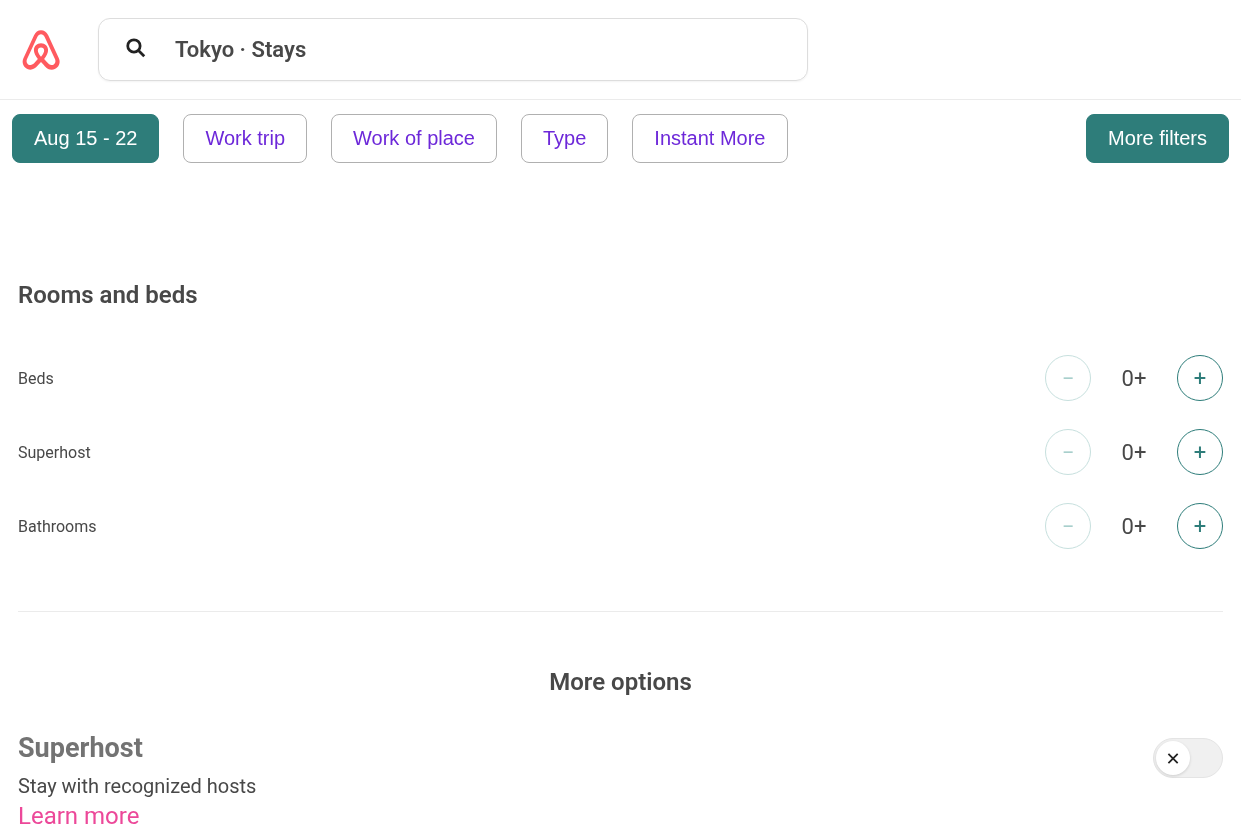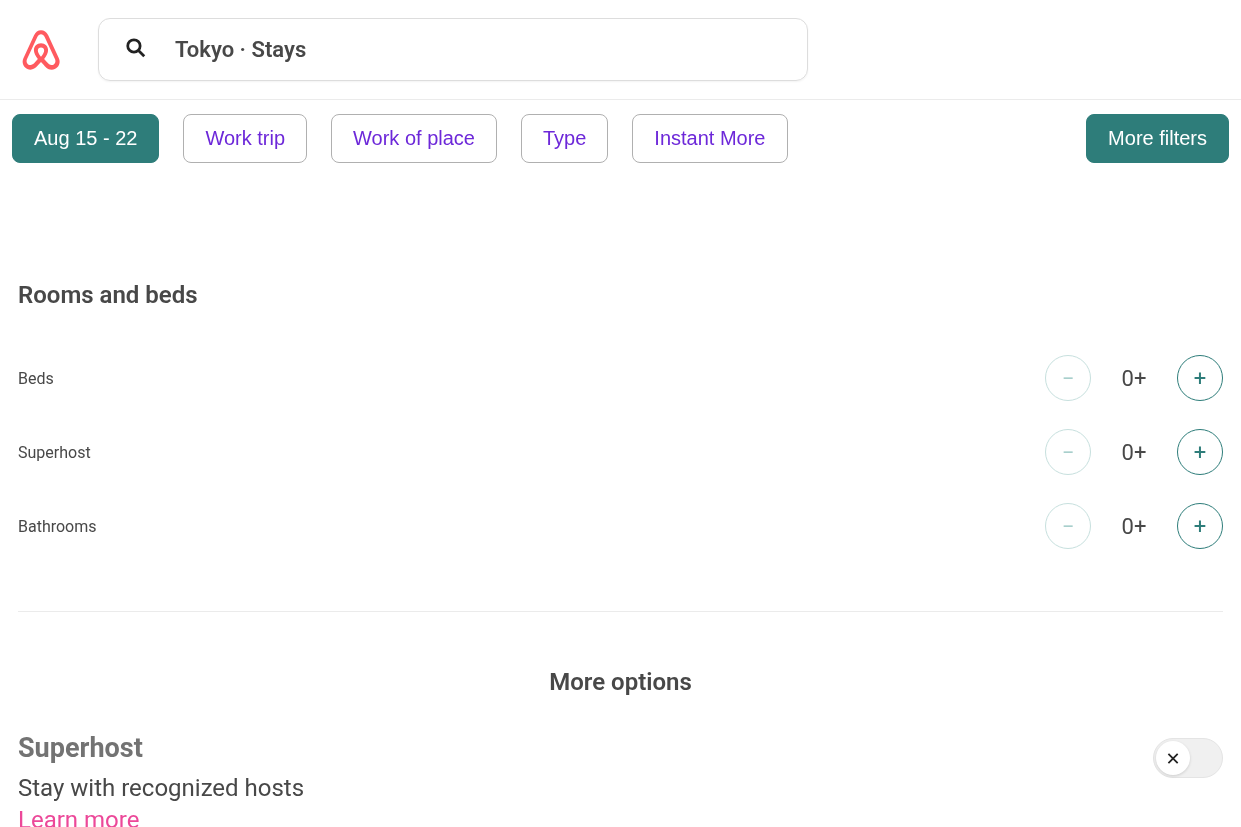--- a/index.html
+++ b/index.html
@@ -134,21 +134,21 @@
       justify-content: space-between;
       align-items: flex-start;
     }
     .option-title {
       font-size: 27px;
       font-weight: 700;
       color: #737373;
       margin-bottom: 10px;
     }
     .option-desc {
-      font-size: 24px;
+      font-size: 20px;
       color: #484848;
       margin-bottom: 4px;
     }
     .learn-more {
       font-size: 24px;
       color: #ec4899;
       text-decoration: none;
       cursor: pointer;
     }
     .toggle {

